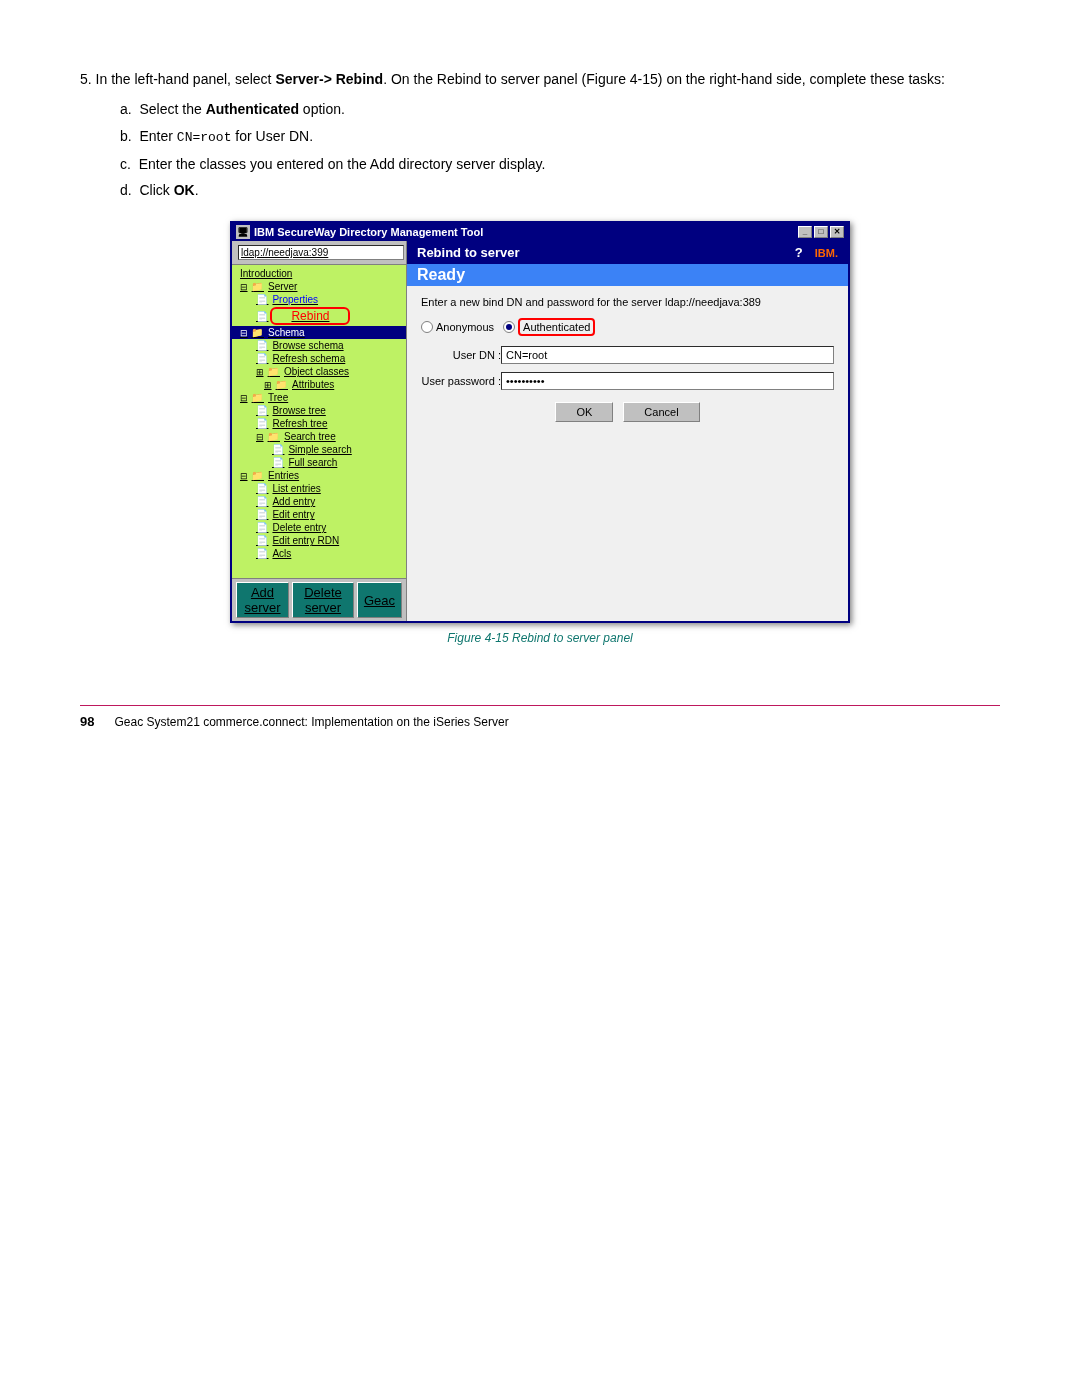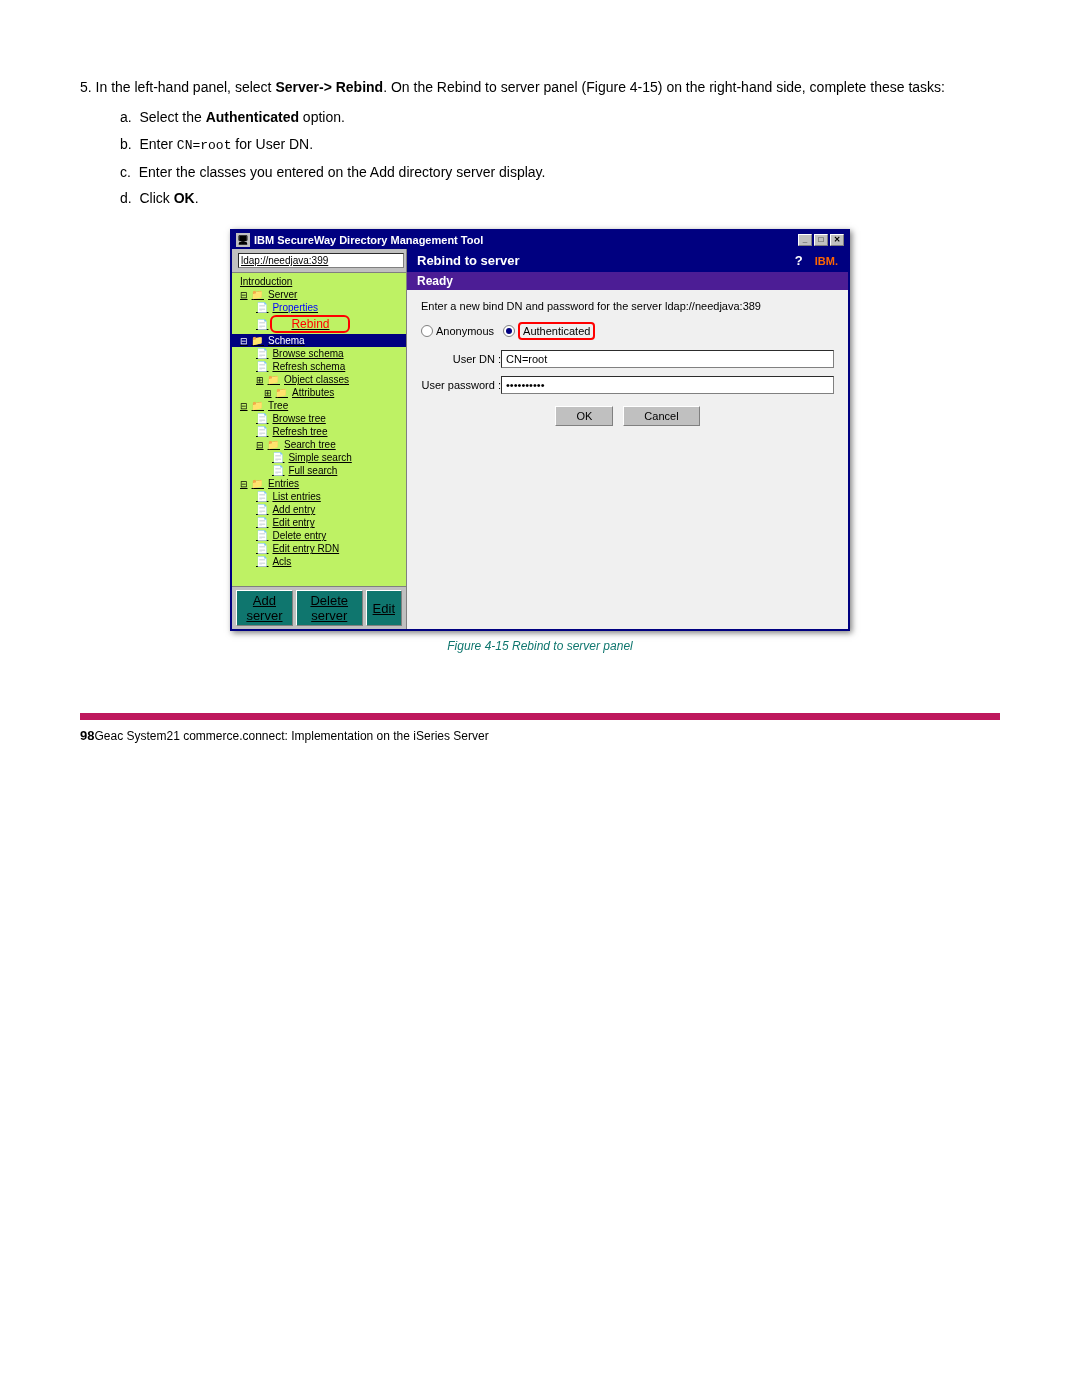--- a/index.html
+++ b/index.html
@@ -8,21 +8,21 @@
       font-family: Arial, sans-serif;
       font-size: 14px;
       color: #000000;
       width: 1080px;
       min-height: 1397px;
       padding: 60px 80px;
     }
 
     .page-content {
       max-width: 920px;
-      margin: 16px auto;
+      margin: 8px auto;
     }
 
     .instructions {
       margin-bottom: 20px;
       line-height: 1.6;
     }
 
     .instructions .step-main {
       margin-bottom: 8px;
     }
@@ -182,24 +182,24 @@
       cursor: pointer;
     }
 
     .right-panel-header .ibm-logo {
       font-size: 11px;
       font-weight: bold;
       color: #ff6600;
     }
 
     .right-panel-subheader {
-      background: #4c1d95;
+      background: #3b82f6;
       color: #ffffff;
       padding: 2px 10px;
-      font-size: 12px;
+      font-size: 16px;
       font-weight: bold;
     }
 
     .right-panel-body {
       background: #f0f0f0;
       flex: 1;
       padding: 10px 14px;
       font-size: 11px;
     }
 
@@ -292,24 +292,25 @@
       font-style: italic;
       font-size: 12px;
       color: #0f766e;
       margin-top: 8px;
       text-align: center;
     }
 
     
     .page-footer {
       margin-top: 60px;
-      border-top: 7px solid #be185d;
+      border-top: 1px solid #be185d;
       padding-top: 8px;
       display: flex;
       align-items: center;
+      gap: 20px;
     }
 
     .page-number {
       font-weight: bold;
       font-size: 13px;
     }
 
     .footer-text {
       font-size: 12px;
     }
@@ -482,21 +483,21 @@
             <div class="tree-item tree-indent-3" style="font-size:10px; padding:1px 0 1px 24px;">
               <span style="margin-right:2px;">📄</span>
               Acls
             </div>
 
           </div>
 
           <div class="left-panel-footer">
             <button>Add server</button>
             <button>Delete server</button>
-            <button>Edit</button>
+            <button>Geac</button>
           </div>
         </div>
 
         <div class="right-panel">
           <div class="right-panel-header">
             <span class="panel-title">Rebind to server</span>
             <div style="display:flex; gap:12px; align-items:center;">
               <span class="help-btn">?</span>
               <span class="ibm-logo">IBM.</span>
             </div>

